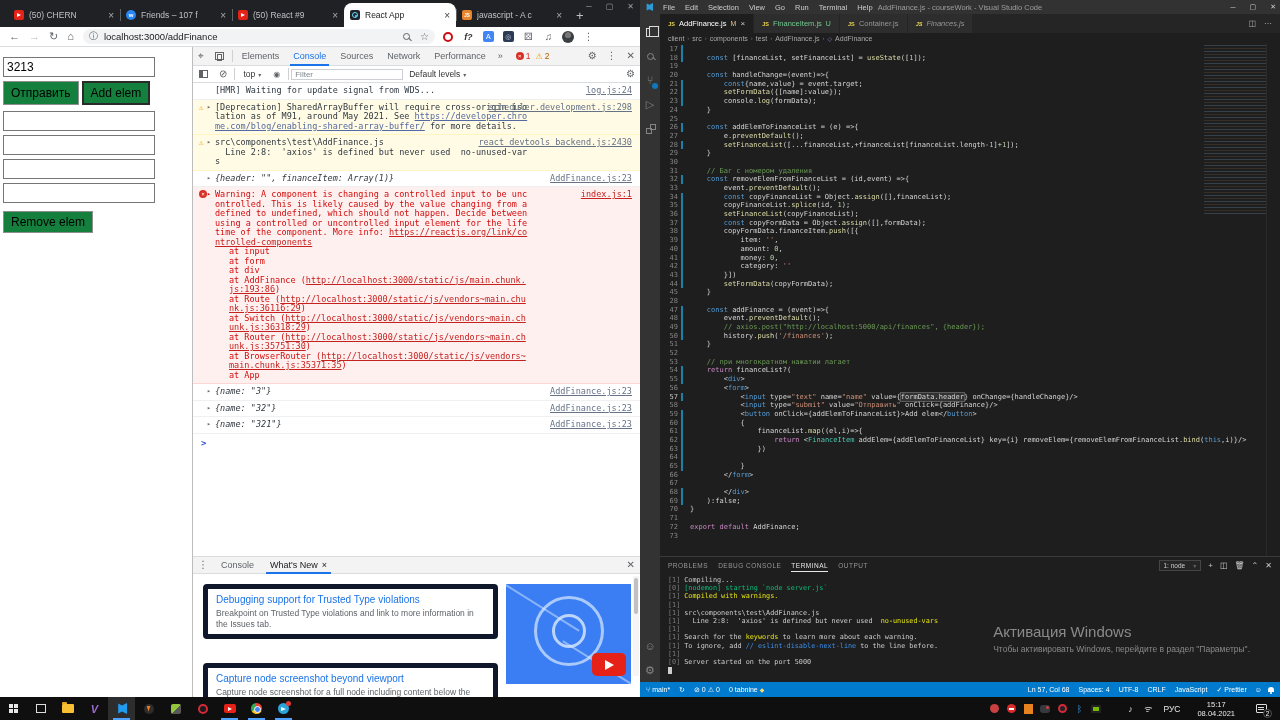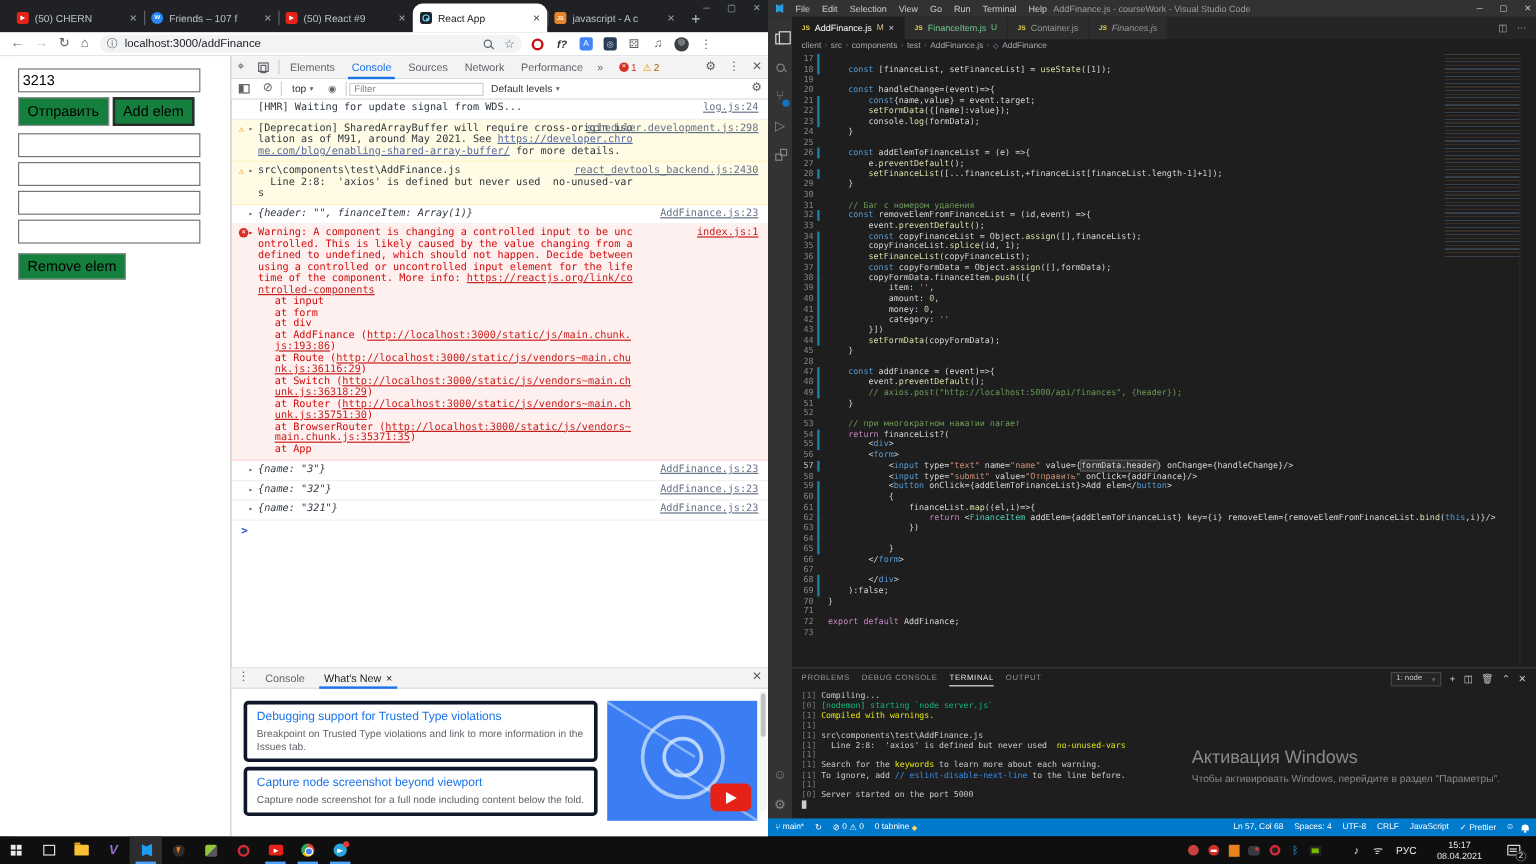--- a/index.html
+++ b/index.html
@@ -40,21 +40,21 @@
   .i-opera{width:10px;height:10px;border:2.2px solid #cc0f16;border-radius:50%}
   .i-fq{font-weight:bold;font-style:italic;color:#333;font-size:9px}
   .i-transl{width:11px;height:11px;background:#4285f4;border-radius:2px;color:#fff;font-size:7px;display:flex;align-items:center;justify-content:center}
   .i-darkapp{width:11px;height:11px;background:#2b3a55;border-radius:2px;color:#cdd5e0;font-size:7px;display:flex;align-items:center;justify-content:center}
   .i-puzzle{font-size:10px}
   .i-queue{font-size:10px}
   .i-avatar{width:12px;height:12px;border-radius:50%;background:radial-gradient(circle at 50% 35%,#777 0 30%,#3a3f44 32%)}
   .i-dots3{font-size:10px;letter-spacing:0}
 
   .c-body{position:absolute;left:0;top:47px;width:640px;height:650px;background:#fff}
-  .page{position:absolute;left:12px;top:0;width:192px;height:650px;background:#fff;padding:10px 4px 0 3px}
+  .page{position:absolute;left:0;top:0;width:192px;height:650px;background:#fff;padding:10px 4px 0 3px}
   .pg-text,.pg-input{display:block;width:152px;height:20px;border:1px solid #767676;font-size:12px;padding:0 3px;margin-bottom:4px;font-family:"Liberation Sans",sans-serif;color:#000;background:#fff}
   .pg-btnrow{display:flex;gap:3px;margin:2px 0 6px 0}
   .pg-btn{background:#15803d;border:1px solid #8f8f8f;font-size:12px;color:#000;padding:3px 7px;font-family:"Liberation Sans",sans-serif;cursor:pointer}
   .pg-btn.focus{border:2px solid #2b2b2b}
   .pg-remove{margin-top:4px}
 
   .devtools{position:absolute;left:192px;top:0;width:448px;height:650px;background:#fff;border-left:1px solid #bdbdbd;display:flex;flex-direction:column}
   .dt-tabbar{height:19px;border-bottom:1px solid #dadce0;display:flex;align-items:center;background:#f3f3f3;flex:0 0 19px}
   .dt-i{color:#5f6368;font-size:10px;margin:0 5px;cursor:pointer;line-height:1}
   .i-device{border:1px solid #5f6368;width:9px;height:8px;position:relative;margin:0 6px}
@@ -100,21 +100,21 @@
   .dt-prompt{color:#2a53cd;font-weight:bold;padding:4px 8px;font-size:9px}
 
   .dt-drawer{flex:0 0 141px;border-top:1px solid #dadce0;display:flex;flex-direction:column;background:#fff}
   .dw-tabbar{height:17px;border-bottom:1px solid #dadce0;display:flex;align-items:center;background:#f3f3f3;flex:0 0 17px}
   .dw-tab{font-size:9px;color:#5f6368;padding:0 8px;height:17px;display:flex;align-items:center;gap:4px;cursor:pointer;position:relative}
   .dw-tab.active{color:#202124}
   .dw-tab.active::after{content:'';position:absolute;left:4px;right:4px;bottom:0;height:2px;background:#1a73e8}
   .dw-sub{height:17px;border-bottom:1px solid #dadce0;font-size:9.5px;color:#5f6368;display:flex;align-items:center;padding:0 10px;flex:0 0 17px}
   .dw-content{flex:1;position:relative;overflow:hidden}
   .dw-cards{position:absolute;left:10px;top:10px;width:295px}
-  .dw-card{border:3px solid #0f172a;border-radius:4px;padding:5px 8px;margin-bottom:4px;cursor:pointer}
+  .dw-card{border:5px solid #0f172a;border-radius:4px;padding:5px 8px;margin-bottom:24px;cursor:pointer}
   .dw-card h4{color:#1a73e8;font-size:10px;font-weight:normal;margin-bottom:3px}
   .dw-card p{color:#5f6368;font-size:8.5px;line-height:10.5px}
   .dw-img{position:absolute;left:313px;top:10px;width:125px;height:100px;background:#3b7ef3;overflow:hidden;cursor:pointer}
   .dw-circle1{position:absolute;left:28px;top:12px;width:70px;height:70px;border:3px solid rgba(220,235,255,.7);border-radius:50%}
   .dw-circle2{position:absolute;left:46px;top:30px;width:34px;height:34px;border:3px solid rgba(220,235,255,.8);border-radius:50%}
   .dw-line1,.dw-line2{position:absolute;background:rgba(220,235,255,.5);height:2px;width:90px}
   .dw-line1{left:-10px;top:22px;transform:rotate(32deg)}
   .dw-line2{left:50px;top:80px;transform:rotate(32deg)}
   .dw-play{position:absolute;right:5px;bottom:8px;width:34px;height:23px;background:#e62117;border-radius:5px;display:flex;align-items:center;justify-content:center}
   .dw-play::after{content:'';width:0;height:0;border-left:9px solid #fff;border-top:5.5px solid transparent;border-bottom:5.5px solid transparent}
@@ -581,20 +581,21 @@
           <div class="code-line"><span class="lnum">40</span><span class="gmark"></span><span>            amount: <span class="tok-num">0</span>,</span></div>
           <div class="code-line"><span class="lnum">41</span><span class="gmark"></span><span>            money: <span class="tok-num">0</span>,</span></div>
           <div class="code-line"><span class="lnum">42</span><span class="gmark"></span><span>            category: <span class="tok-str">''</span></span></div>
           <div class="code-line"><span class="lnum">43</span><span class="gmark"></span><span>        }])</span></div>
           <div class="code-line"><span class="lnum">44</span><span class="gmark"></span><span>        <span class="tok-fn">setFormData</span>(copyFormData);</span></div>
           <div class="code-line"><span class="lnum">45</span><span>    }</span></div>
           <div class="code-line"><span class="lnum">28</span><span></span></div>
           <div class="code-line"><span class="lnum">47</span><span class="gmark"></span><span>    <span class="tok-kw1">const</span> addFinance = (event)=&gt;{</span></div>
           <div class="code-line"><span class="lnum">48</span><span class="gmark"></span><span>        event.<span class="tok-fn">preventDefault</span>();</span></div>
           <div class="code-line"><span class="lnum">49</span><span class="gmark"></span><span><span class="tok-cmt">        // axios.post("http://localhost:5000/api/finances", {header});</span></span></div>
+          <div class="code-line"><span class="lnum">50</span><span class="gmark"></span><span>        history.<span class="tok-fn">push</span>(<span class="tok-str">'/finances'</span>);</span></div>
           <div class="code-line"><span class="lnum">51</span><span>    }</span></div>
           <div class="code-line"><span class="lnum">52</span><span></span></div>
           <div class="code-line"><span class="lnum">53</span><span><span class="tok-cmt">    // при многократном нажатии лагает</span></span></div>
           <div class="code-line"><span class="lnum">54</span><span class="gmark"></span><span>    <span class="tok-kw2">return</span> financeList?(</span></div>
           <div class="code-line"><span class="lnum">55</span><span class="gmark"></span><span>        &lt;<span class="tok-tag">div</span>&gt;</span></div>
           <div class="code-line"><span class="lnum">56</span><span>        &lt;<span class="tok-tag">form</span>&gt;</span></div>
           <div class="code-line cur"><span class="lnum">57</span><span class="gmark"></span><span>            &lt;<span class="tok-tag">input</span> type=<span class="tok-str">"text"</span> name=<span class="tok-str">"name"</span> value={<span class="word-hl">formData.header</span>} onChange={handleChange}/&gt;</span></div>
           <div class="code-line"><span class="lnum">58</span><span>            &lt;<span class="tok-tag">input</span> type=<span class="tok-str">"submit"</span> value=<span class="tok-str">"Отправить"</span> onClick={addFinance}/&gt;</span></div>
           <div class="code-line"><span class="lnum">59</span><span class="gmark"></span><span>            &lt;<span class="tok-tag">button</span> onClick={addElemToFinanceList}&gt;Add elem&lt;/<span class="tok-tag">button</span>&gt;</span></div>
           <div class="code-line"><span class="lnum">60</span><span class="gmark"></span><span>            {</span></div>

